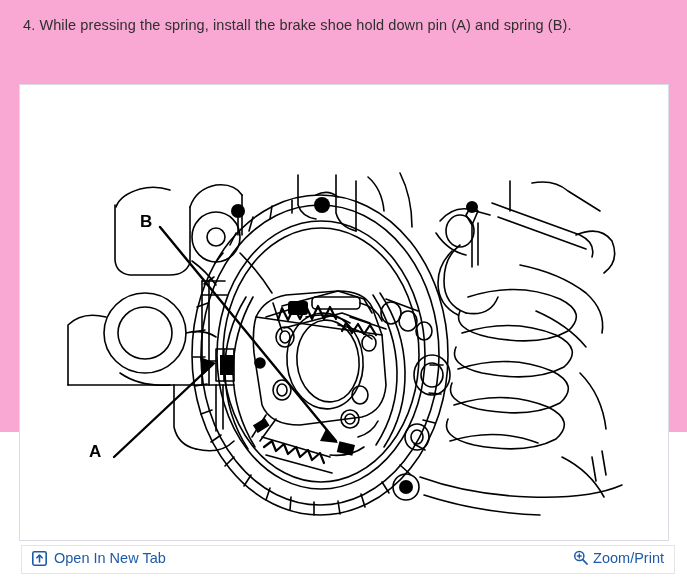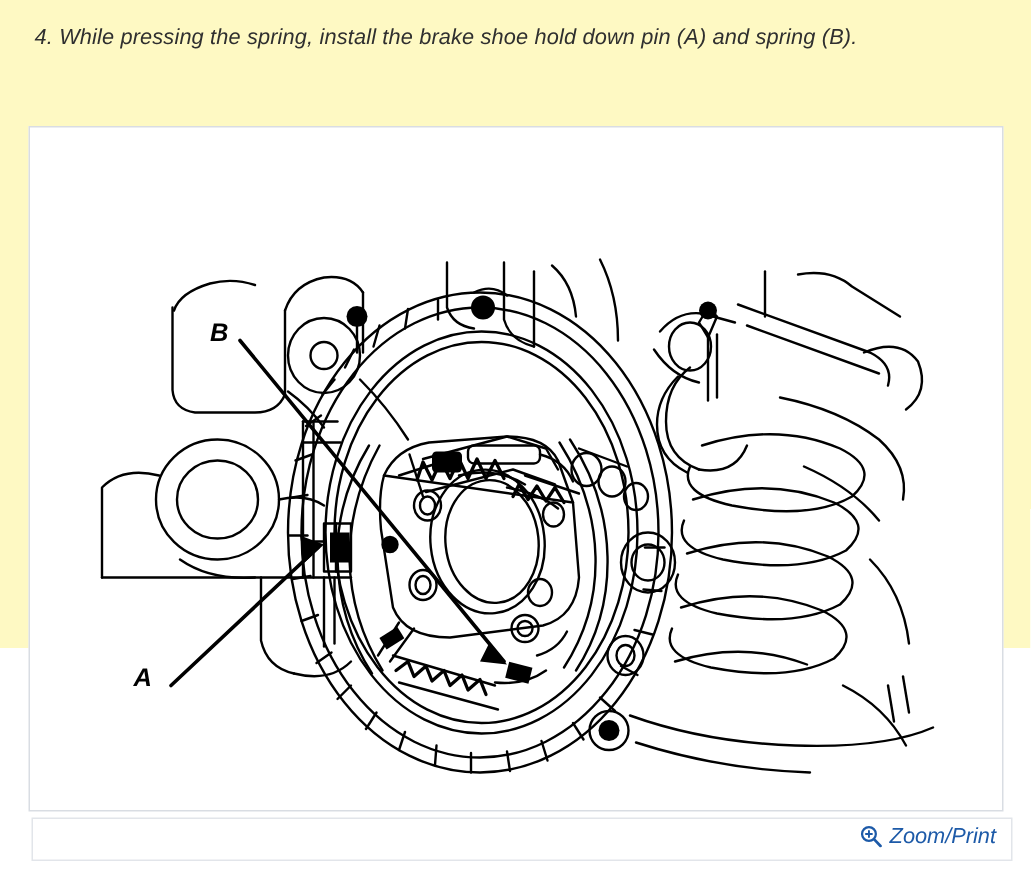--- a/index.html
+++ b/index.html
@@ -9,22 +9,21 @@
     width: 687px;
     height: 588px;
     overflow: hidden;
     font-family: "Liberation Sans", sans-serif;
   }
 
   #page {
     position: relative;
     width: 687px;
     height: 432px;
-    background: #fef9c3;
-    font-style: italic;
+    background: #f9a8d4;
   }
 
   
   .instruction {
     position: absolute;
     left: 23px;
     top: 17px;
     font-size: 14.5px;
     color: #2f2f2f;
     letter-spacing: 0.1px;
@@ -333,20 +332,30 @@
           </svg>
         </span>
         <span class="grease-text">: Grease</span>
       </div>
 
     </div>
   </div>
 
   <div class="toolbar">
 
+    <div class="toolbar-left">
+      <span class="tb-icon">
+        <svg width="15" height="15" viewBox="0 0 15 15" xmlns="http://www.w3.org/2000/svg">
+          <rect x="0.8" y="0.8" width="13.4" height="13.4" rx="1.6" fill="none" stroke="#1d5aa8" stroke-width="1.6"></rect>
+          <path d="M7.5,11 L7.5,5.2" stroke="#1d5aa8" stroke-width="1.6" stroke-linecap="round"></path>
+          <path d="M4.9,6.8 L7.5,4.1 L10.1,6.8" fill="none" stroke="#1d5aa8" stroke-width="1.6" stroke-linecap="round" stroke-linejoin="round"></path>
+        </svg>
+      </span>
+      <span class="tb-text">Open In New Tab</span>
+    </div>
 
     <div class="toolbar-right">
       <span class="tb-icon">
         <svg width="15" height="15" viewBox="0 0 15 15" xmlns="http://www.w3.org/2000/svg">
           <circle cx="6.3" cy="6" r="4.6" fill="none" stroke="#1d5aa8" stroke-width="1.5"></circle>
           <path d="M6.3,4 L6.3,8 M4.3,6 L8.3,6" stroke="#1d5aa8" stroke-width="1.3" stroke-linecap="round"></path>
           <path d="M9.8,9.6 L14,14" stroke="#1d5aa8" stroke-width="1.8" stroke-linecap="round"></path>
         </svg>
       </span>
       <span class="tb-text">Zoom/Print</span>

